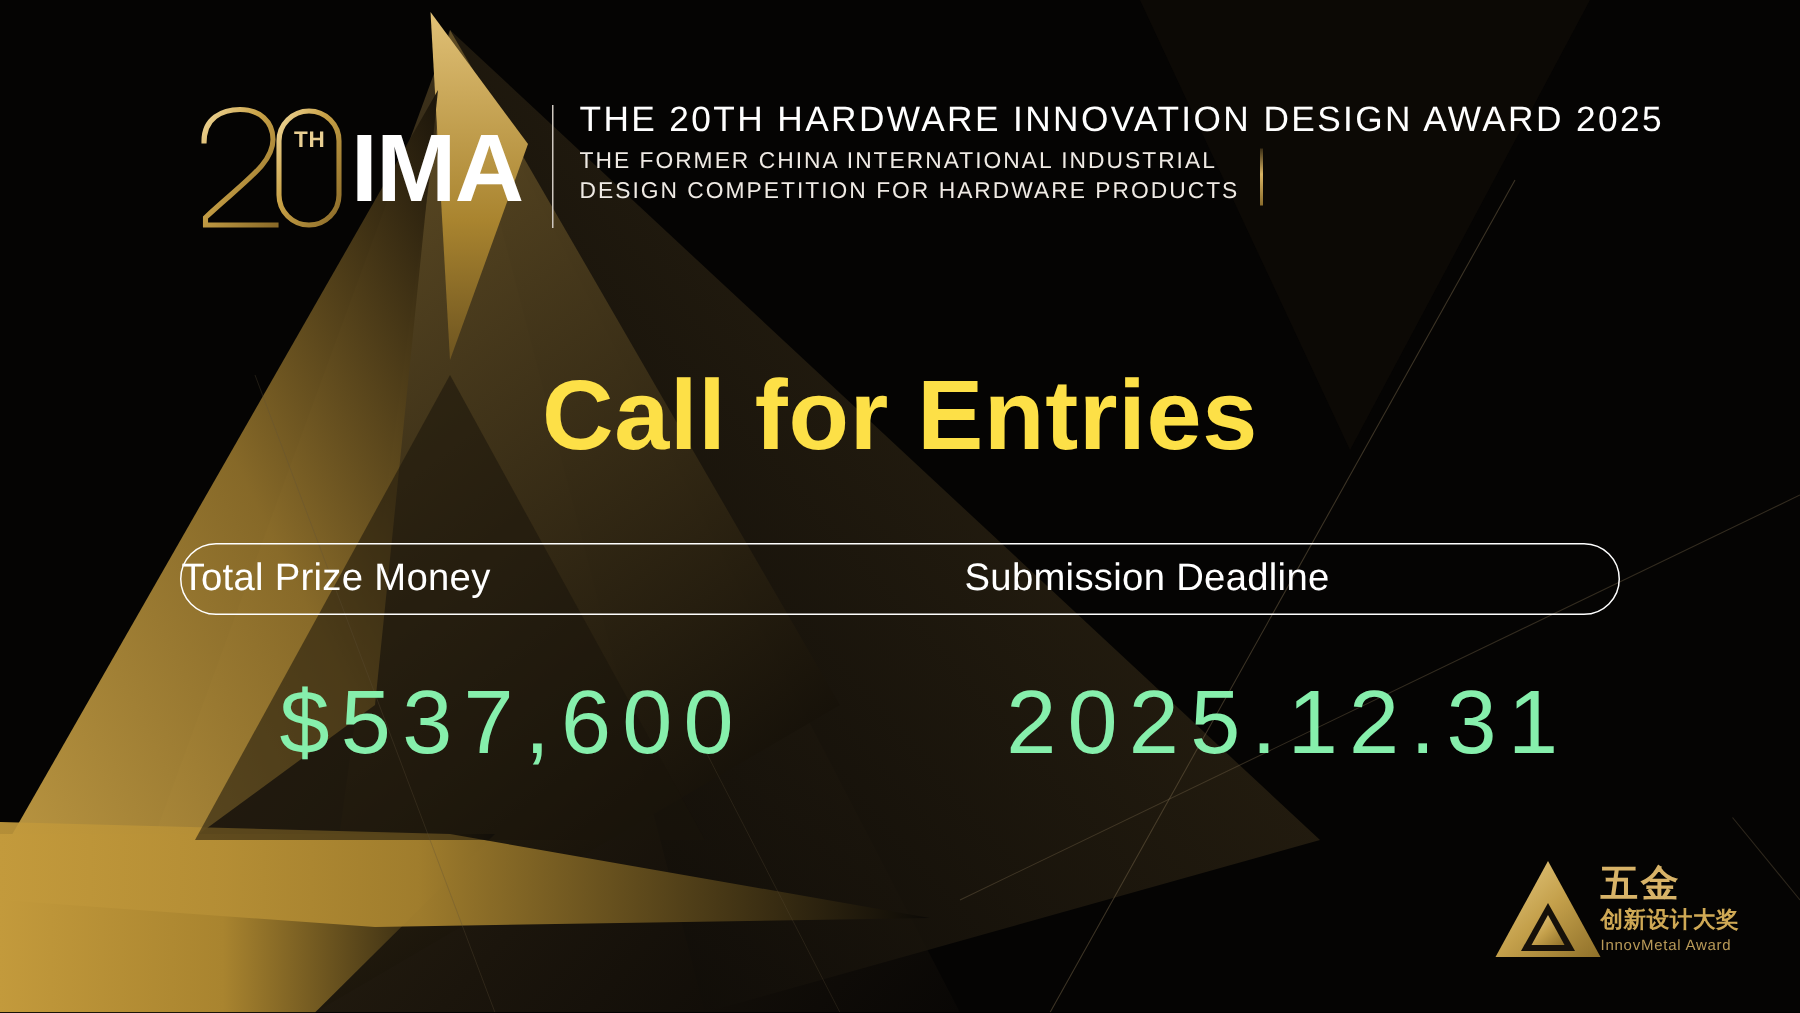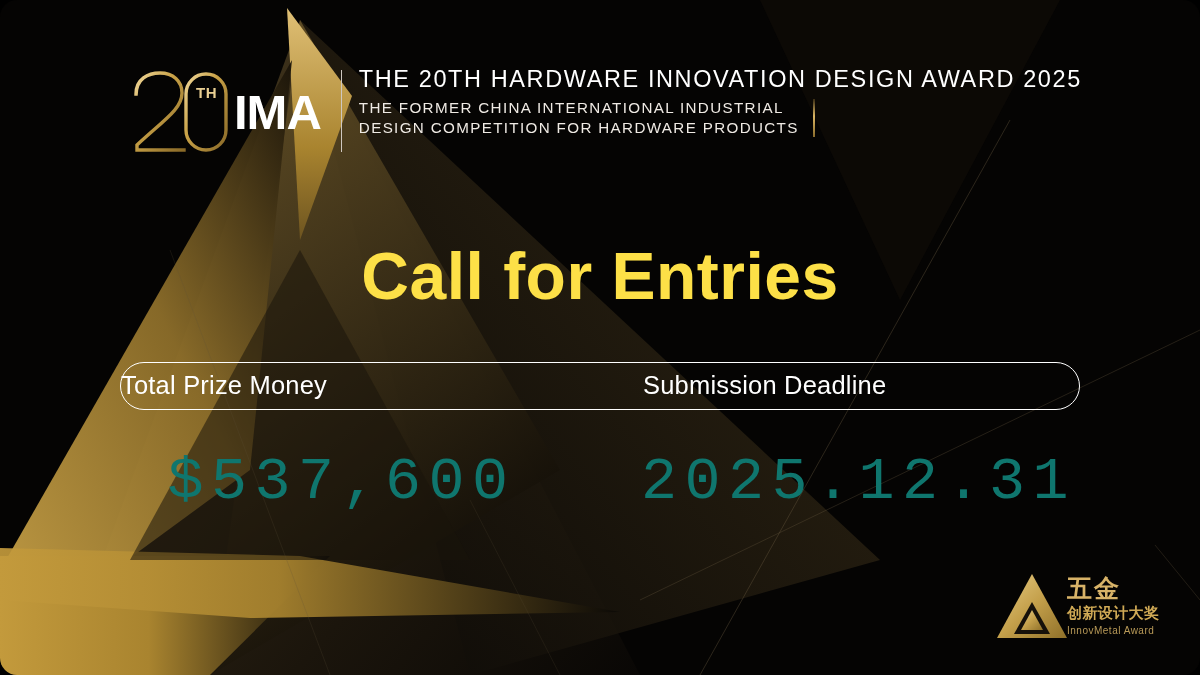--- a/index.html
+++ b/index.html
@@ -11,21 +11,20 @@
   body {
     font-family: "Liberation Sans", sans-serif;
   }
   #poster {
     position: relative;
     width: 1200px;
     height: 675px;
     overflow: hidden;
     background: #050403;
     user-select: none;
-    border-radius: 17px;
   }
   #bg-art {
     position: absolute;
     inset: 0;
     width: 1200px;
     height: 675px;
     display: block;
   }
 
   
@@ -42,21 +41,21 @@
     align-items: center;
     height: 96px;
   }
   #logo-20 {
     position: relative;
     display: block;
     height: 88px;
     width: 108px;
   }
   #logo-ima {
-    font-size: 49px;
+    font-size: 64px;
     font-weight: 700;
     color: #ffffff;
     letter-spacing: -1px;
     line-height: 88px;
     margin-left: -2px;
     font-family: "Liberation Sans", sans-serif;
   }
   #header-rule {
     width: 1px;
     background: #cfc8c0;
@@ -146,25 +145,25 @@
     width: 960px;
     height: 72px;
     display: flex;
     align-items: center;
   }
   .value-cell {
     flex: 1 1 50%;
     text-align: center;
     font-size: 60px;
     font-weight: 400;
-    color: #0f766e;
+    color: #86efac;
     letter-spacing: 7.5px;
     line-height: 1;
     white-space: nowrap;
-    font-family: Liberation Mono, monospace;
+    font-family: Liberation Sans, sans-serif;
   }
   #value-prize { padding-right: 48px; }
   #value-deadline { padding-left: 26px; }
 
   
   #award-badge {
     position: absolute;
     left: 995px;
     top: 572px;
     width: 180px;

